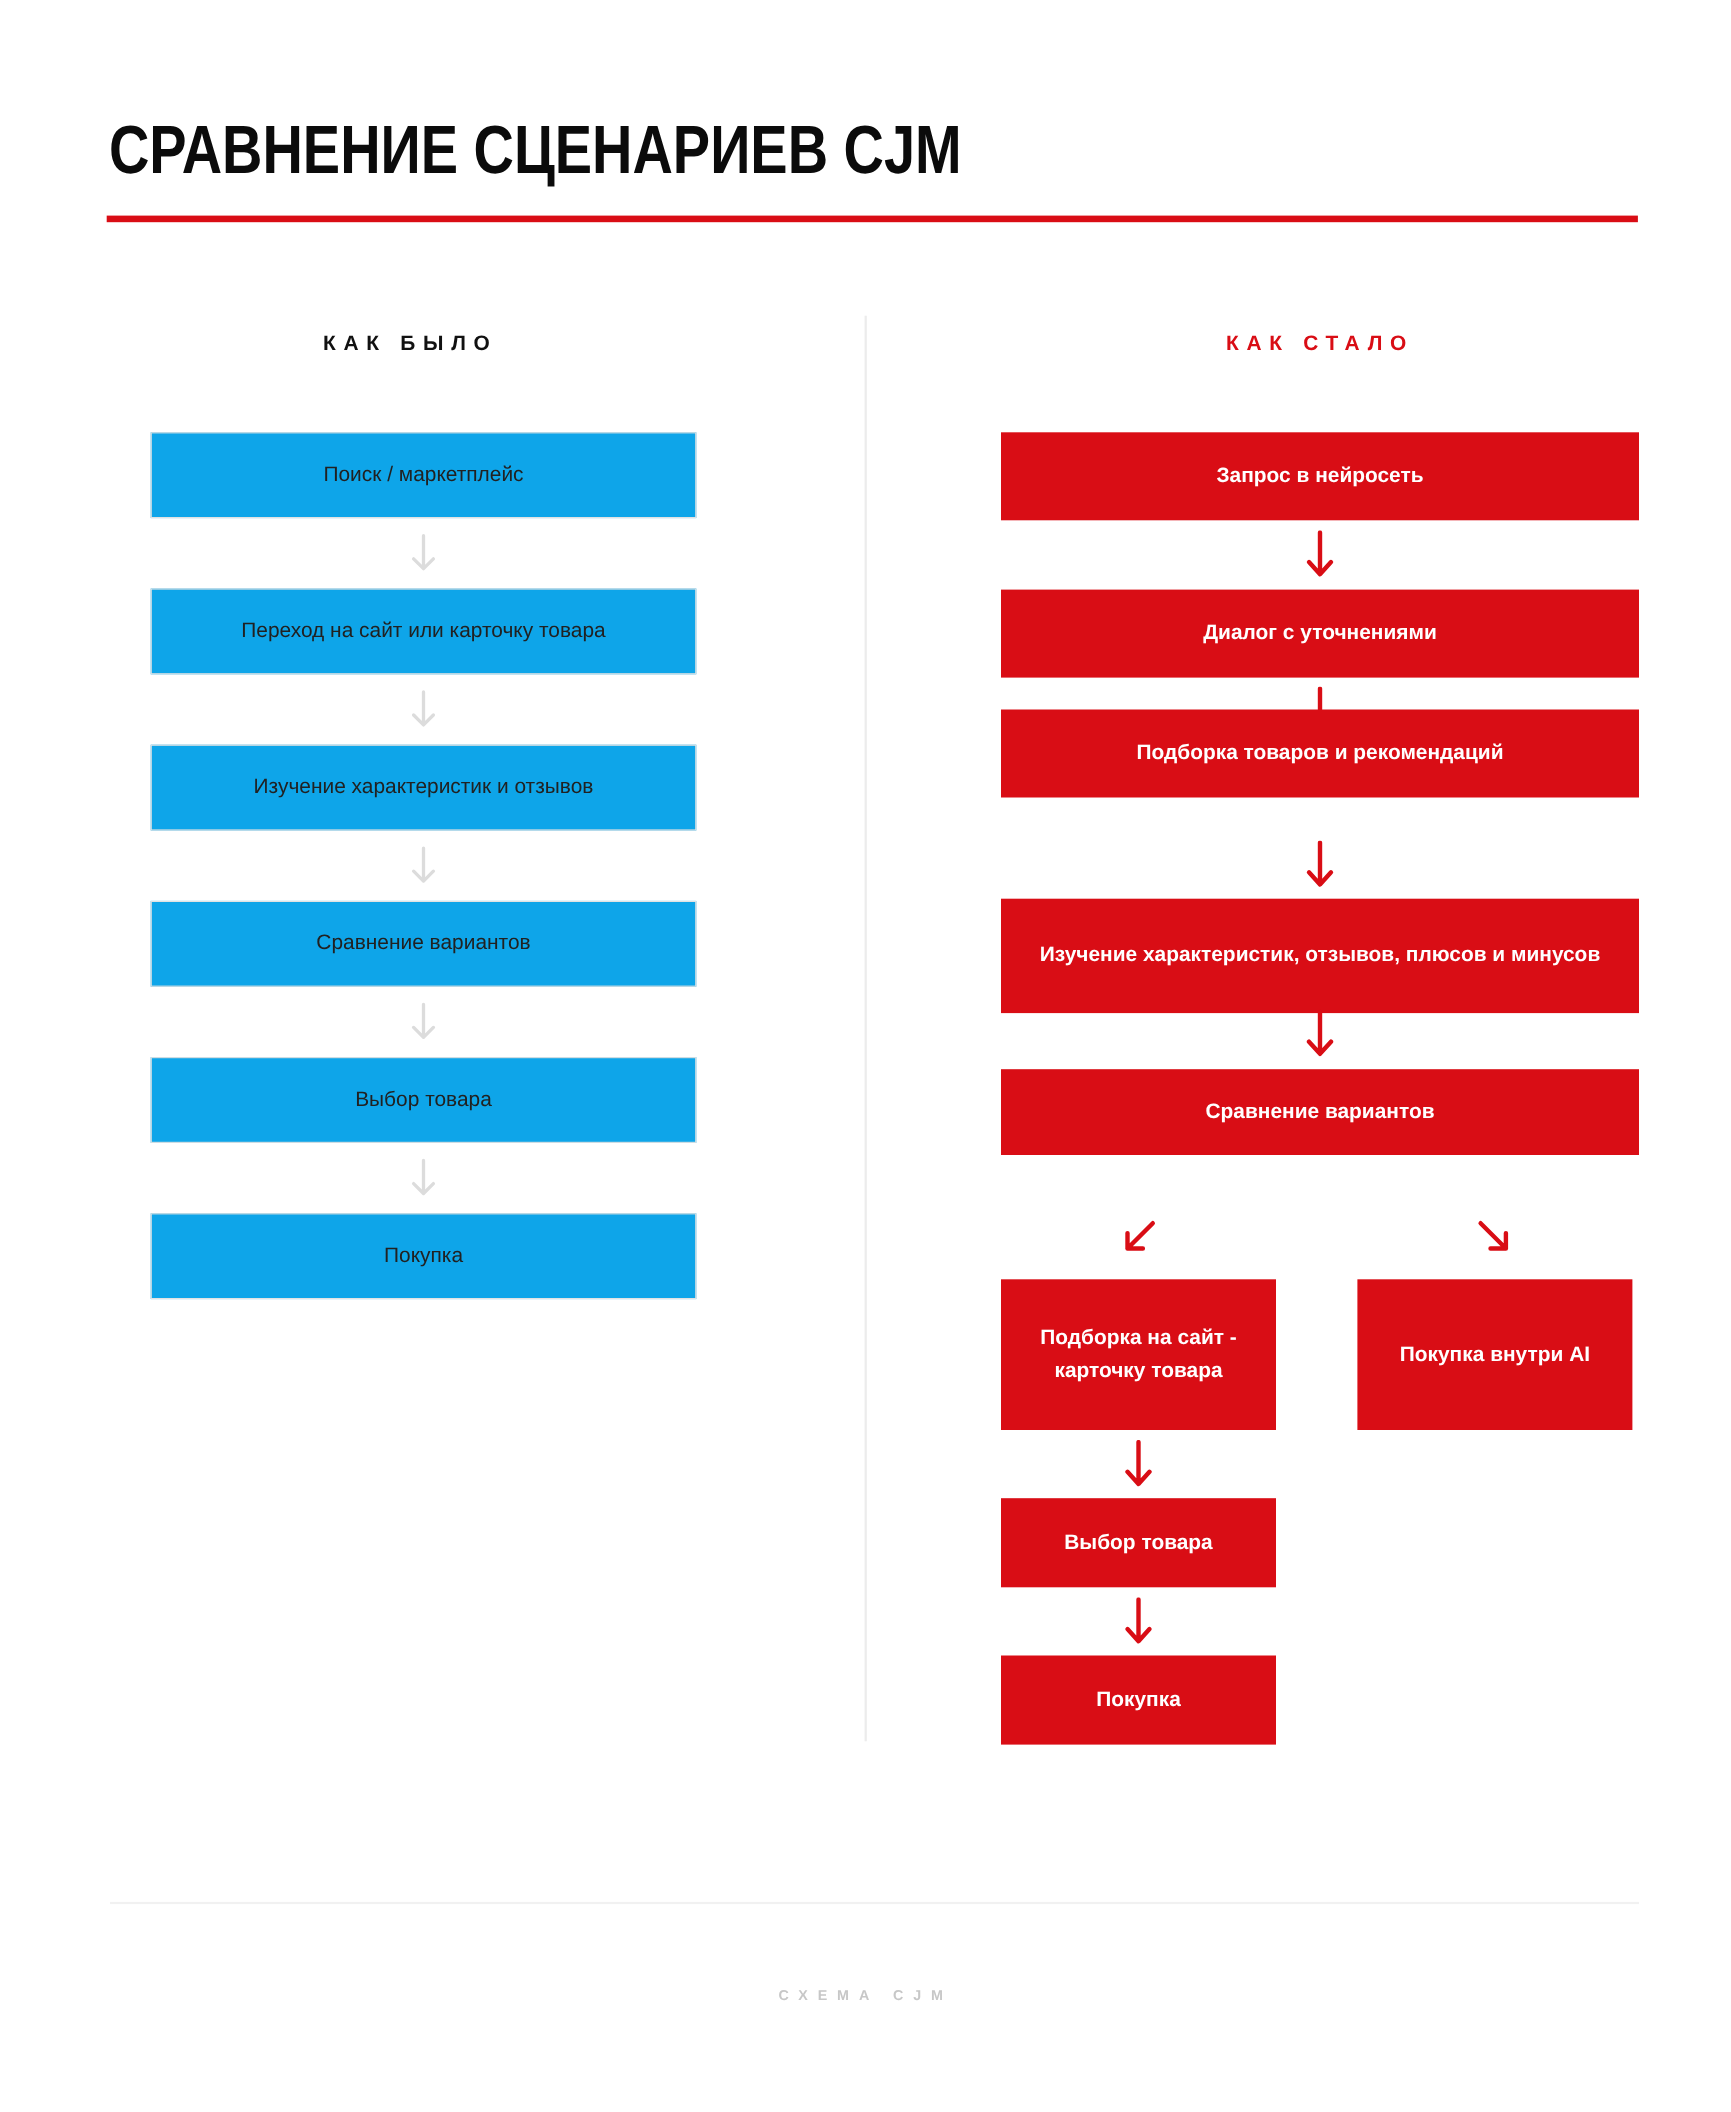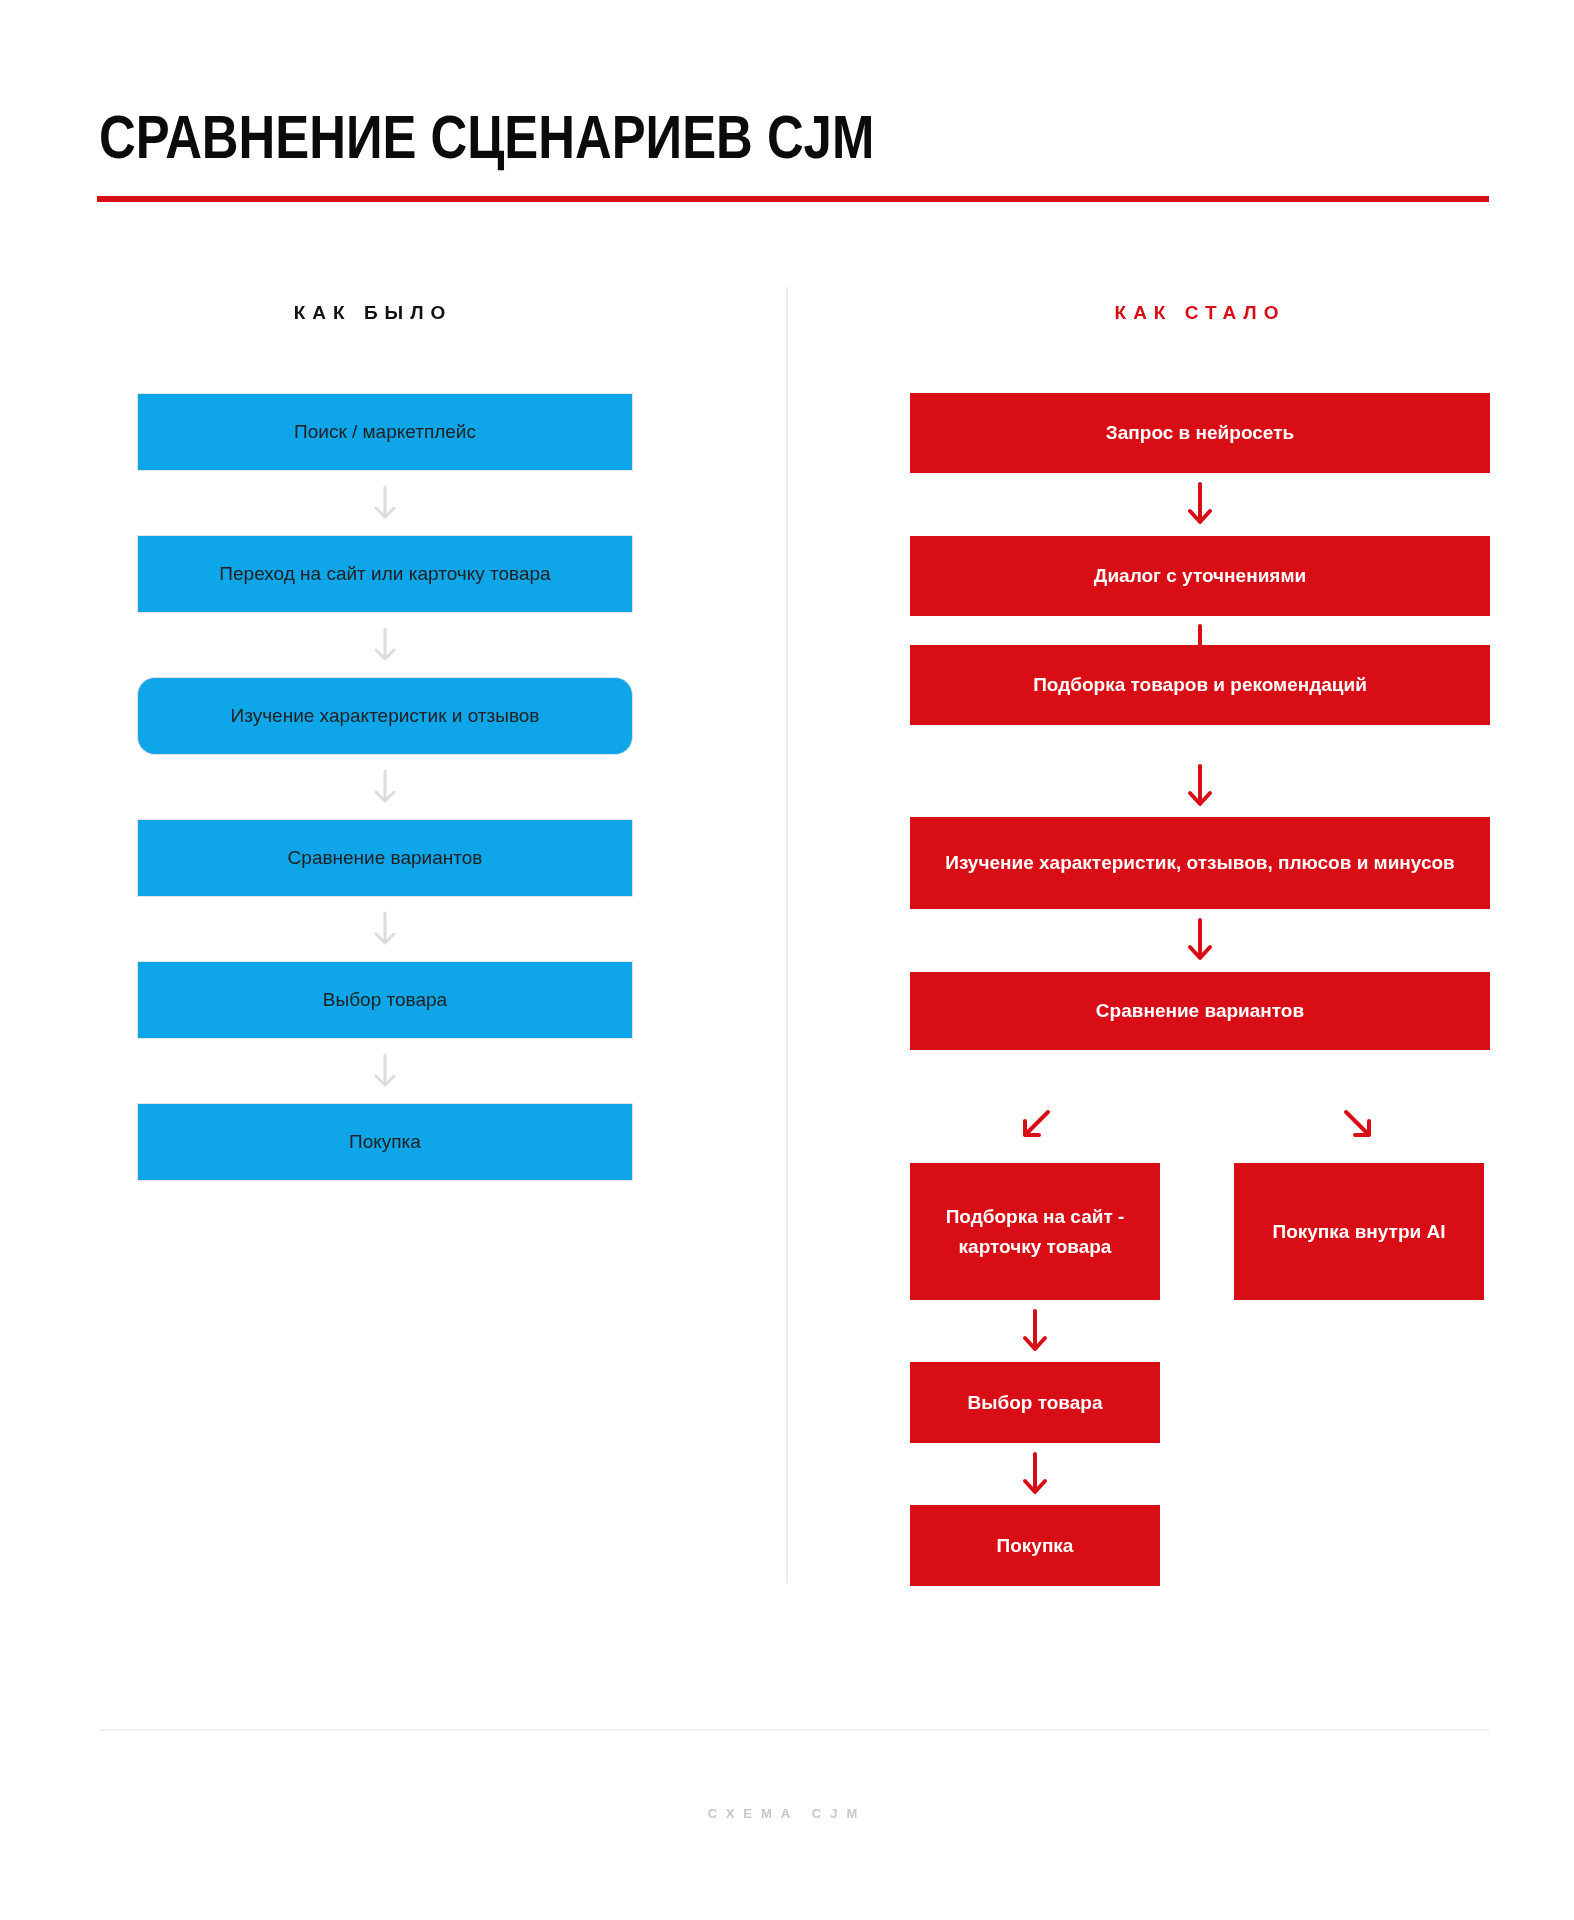--- a/index.html
+++ b/index.html
@@ -91,21 +91,21 @@
     <svg width="26" height="36" viewBox="0 0 26 36">
         <path d="M13 2 V31 M4 23 L13 32 L22 23"></path>
       </svg>
   </span>
   <div class="wbox" style="top:535px;">Переход на сайт или карточку товара</div>
   <span class="arrow garrow" style="left:372px; top:627px;">
     <svg width="26" height="36" viewBox="0 0 26 36">
         <path d="M13 2 V31 M4 23 L13 32 L22 23"></path>
       </svg>
   </span>
-  <div class="wbox" style="top:677px;border-radius:18px;">Изучение характеристик и отзывов</div>
+  <div class="wbox" style="top:677px;">Изучение характеристик и отзывов</div>
   <span class="arrow garrow" style="left:372px; top:769px;">
     <svg width="26" height="36" viewBox="0 0 26 36">
         <path d="M13 2 V31 M4 23 L13 32 L22 23"></path>
       </svg>
   </span>
   <div class="wbox" style="top:819px;">Сравнение вариантов</div>
   <span class="arrow garrow" style="left:372px; top:911px;">
     <svg width="26" height="36" viewBox="0 0 26 36">
         <path d="M13 2 V31 M4 23 L13 32 L22 23"></path>
       </svg>
@@ -129,21 +129,21 @@
     <svg width="28" height="44" viewBox="0 0 28 44">
         <path d="M14 2 V38 M4 29 L14 40 L24 29"></path>
       </svg>
   </span>
   <div class="rbox main" style="top:645px;">Подборка товаров и рекомендаций</div>
   <span class="arrow rarrow" style="left:1186px; top:764px;">
     <svg width="28" height="44" viewBox="0 0 28 44">
         <path d="M14 2 V38 M4 29 L14 40 L24 29"></path>
       </svg>
   </span>
-  <div class="rbox main" style="top:817px; height:92px;">Изучение характеристик, отзывов, плюсов и минусов</div>
+  <div class="rbox main" style="top:817px; height:104px;">Изучение характеристик, отзывов, плюсов и минусов</div>
   <span class="arrow rarrow" style="left:1186px; top:918px;">
     <svg width="28" height="44" viewBox="0 0 28 44">
         <path d="M14 2 V38 M4 29 L14 40 L24 29"></path>
       </svg>
   </span>
   <div class="rbox main" style="top:972px; height:78px;">Сравнение вариантов</div>
 
   <span class="arrow rarrow" style="left:1018px; top:1108px;">
     <svg width="34" height="34" viewBox="0 0 34 34">
         <path d="M30 4 L7 27 M7 13 L7 27 L21 27"></path>

